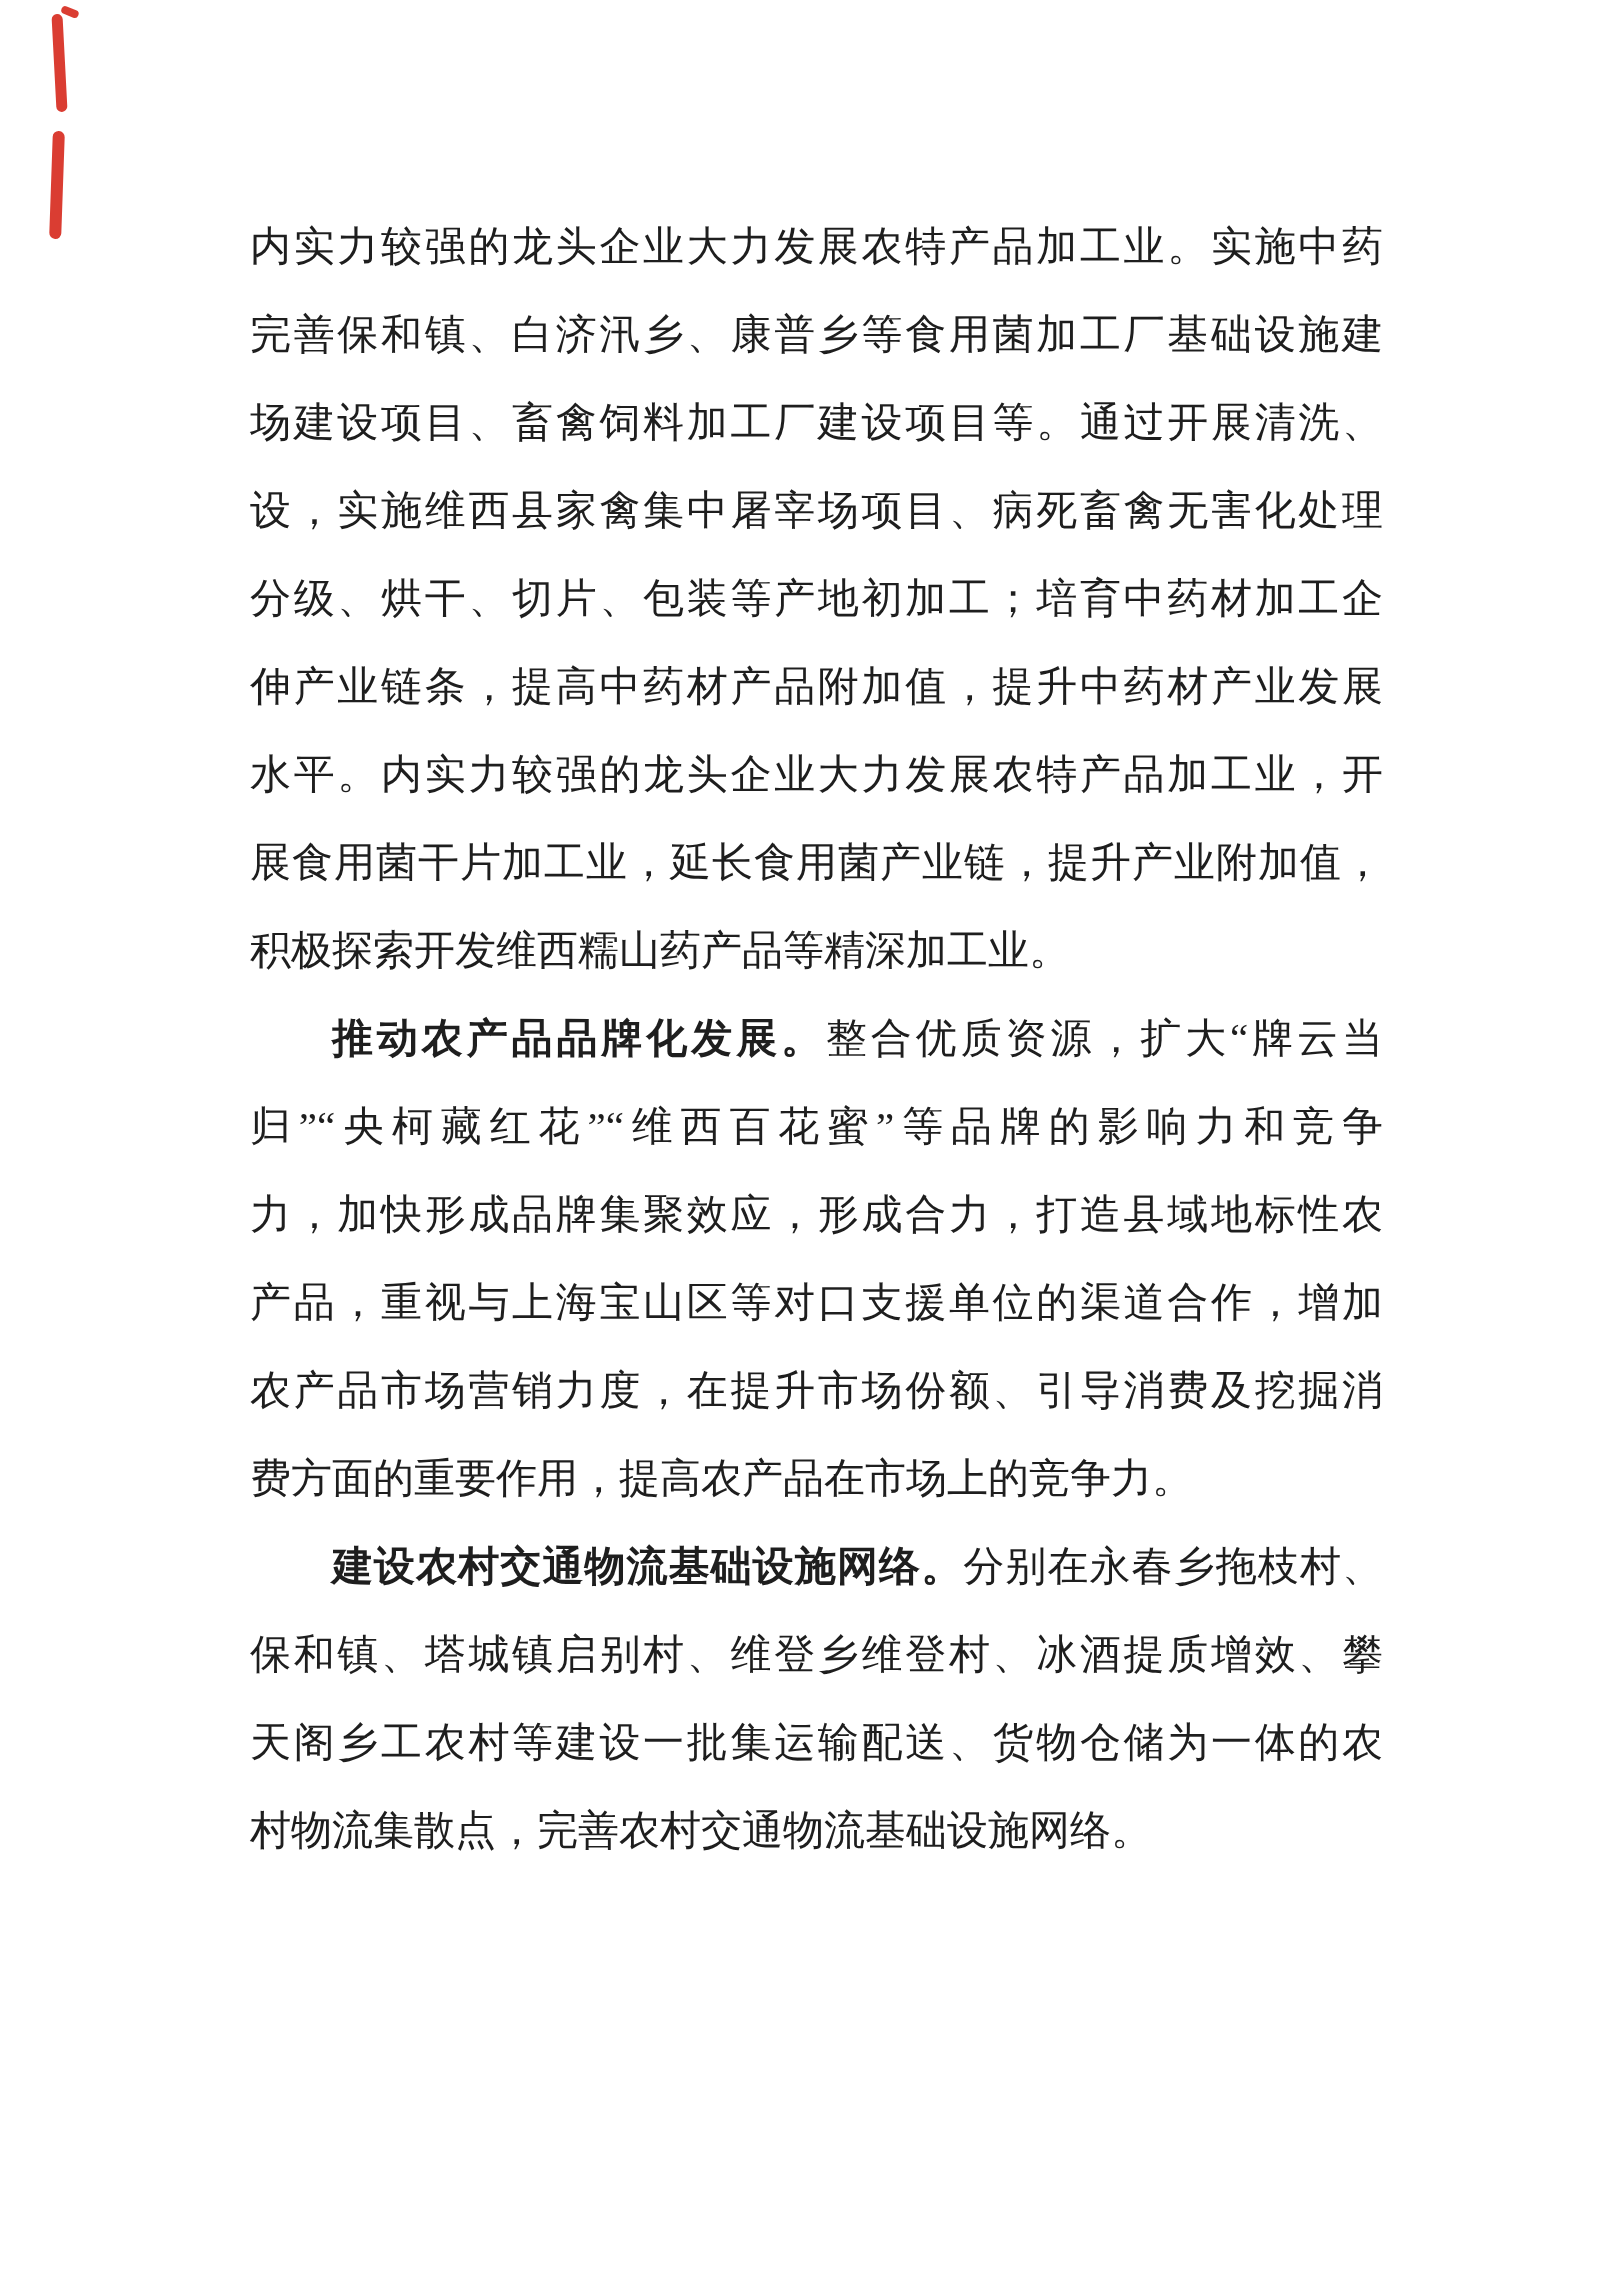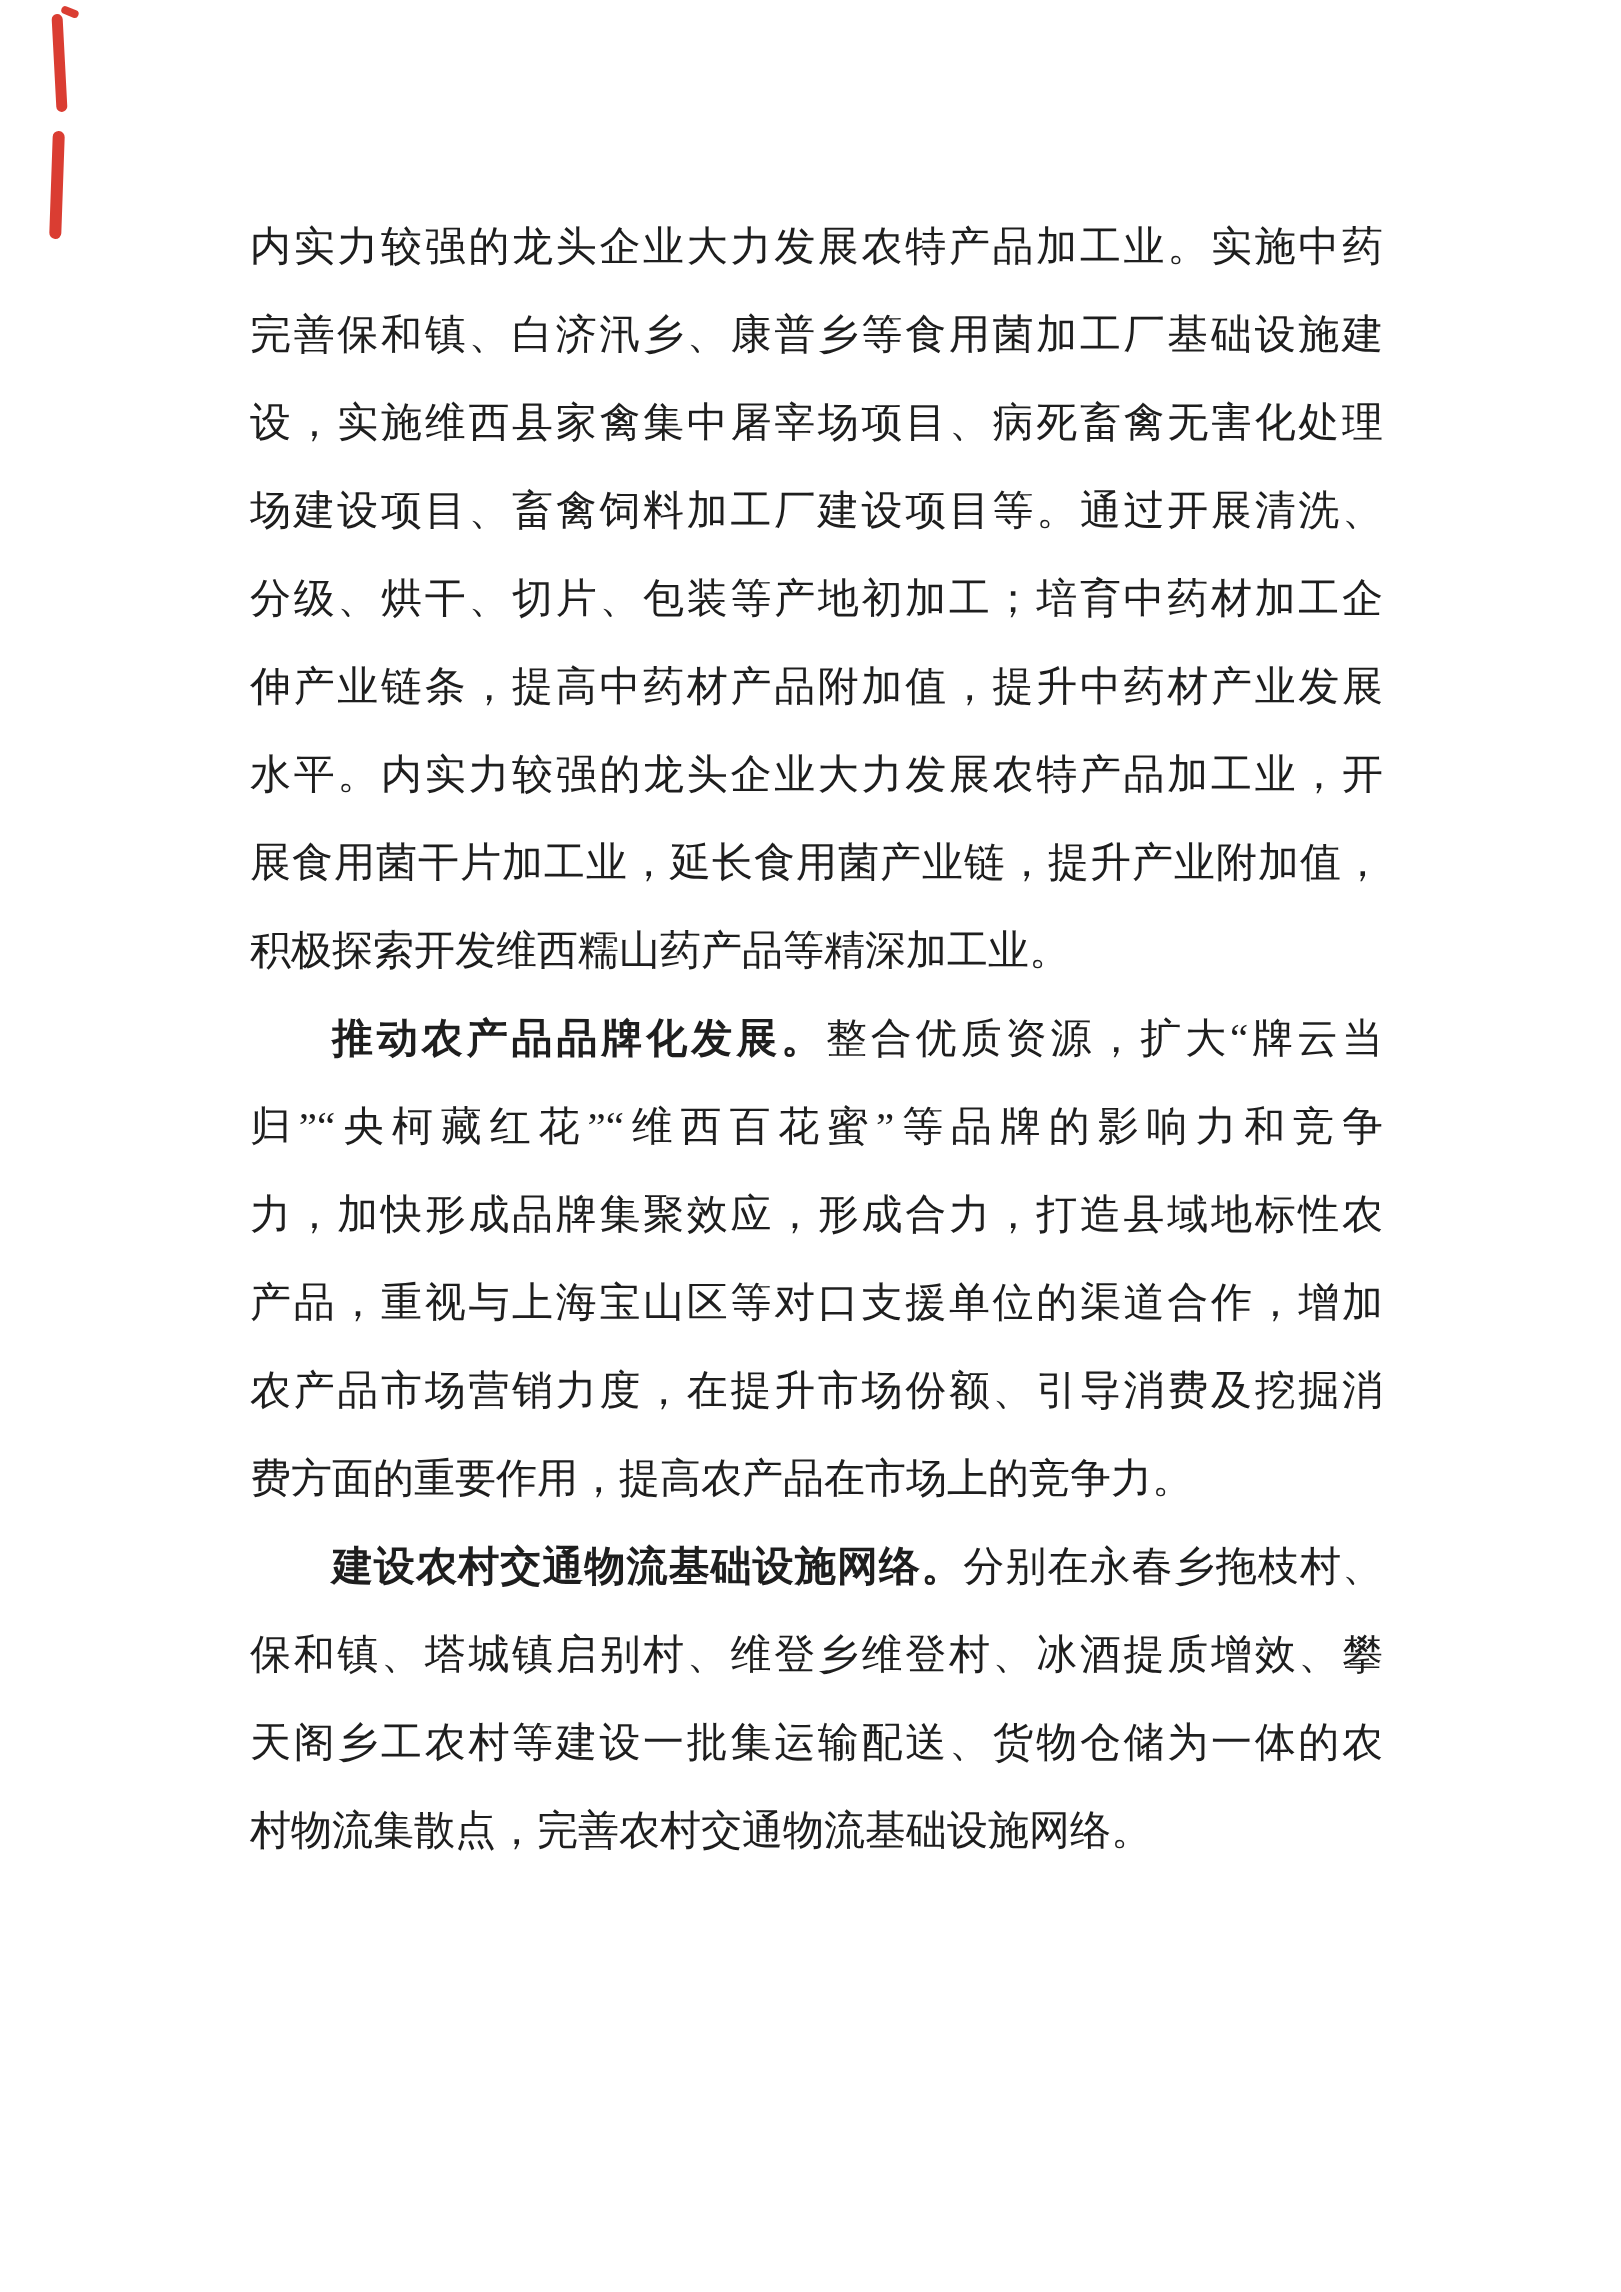--- a/index.html
+++ b/index.html
@@ -66,22 +66,22 @@
 
 <div class="page" style="background: rgb(255, 255, 255);">
 
   <span class="red-mark" id="rm0" style="background: rgb(214, 40, 28);"></span>
   <span class="red-mark" id="rm1" style="background: rgb(214, 40, 28);"></span>
   <span class="red-mark" id="rm2" style="background: rgb(214, 40, 28);"></span>
 
   <div class="text-col">
       <div class="line">内实力较强的龙头企业大力发展农特产品加工业。实施中药</div>
       <div class="line">完善保和镇、白济汛乡、康普乡等食用菌加工厂基础设施建</div>
+      <div class="line">场建设项目、畜禽饲料加工厂建设项目等。通过开展清洗、</div>
       <div class="line">设，实施维西县家禽集中屠宰场项目、病死畜禽无害化处理</div>
-      <div class="line">场建设项目、畜禽饲料加工厂建设项目等。通过开展清洗、</div>
       <div class="line">分级、烘干、切片、包装等产地初加工；培育中药材加工企</div>
       <div class="line">伸产业链条，提高中药材产品附加值，提升中药材产业发展</div>
       <div class="line">水平。内实力较强的龙头企业大力发展农特产品加工业，开</div>
       <div class="line">展食用菌干片加工业，延长食用菌产业链，提升产业附加值，</div>
       <div class="line end">积极探索开发维西糯山药产品等精深加工业。</div>
       <div class="line indent"><b>推动农产品品牌化发展。</b>整合优质资源，扩大“牌云当</div>
       <div class="line">归”“央柯藏红花”“维西百花蜜”等品牌的影响力和竞争</div>
       <div class="line">力，加快形成品牌集聚效应，形成合力，打造县域地标性农</div>
       <div class="line">产品，重视与上海宝山区等对口支援单位的渠道合作，增加</div>
       <div class="line">农产品市场营销力度，在提升市场份额、引导消费及挖掘消</div>

